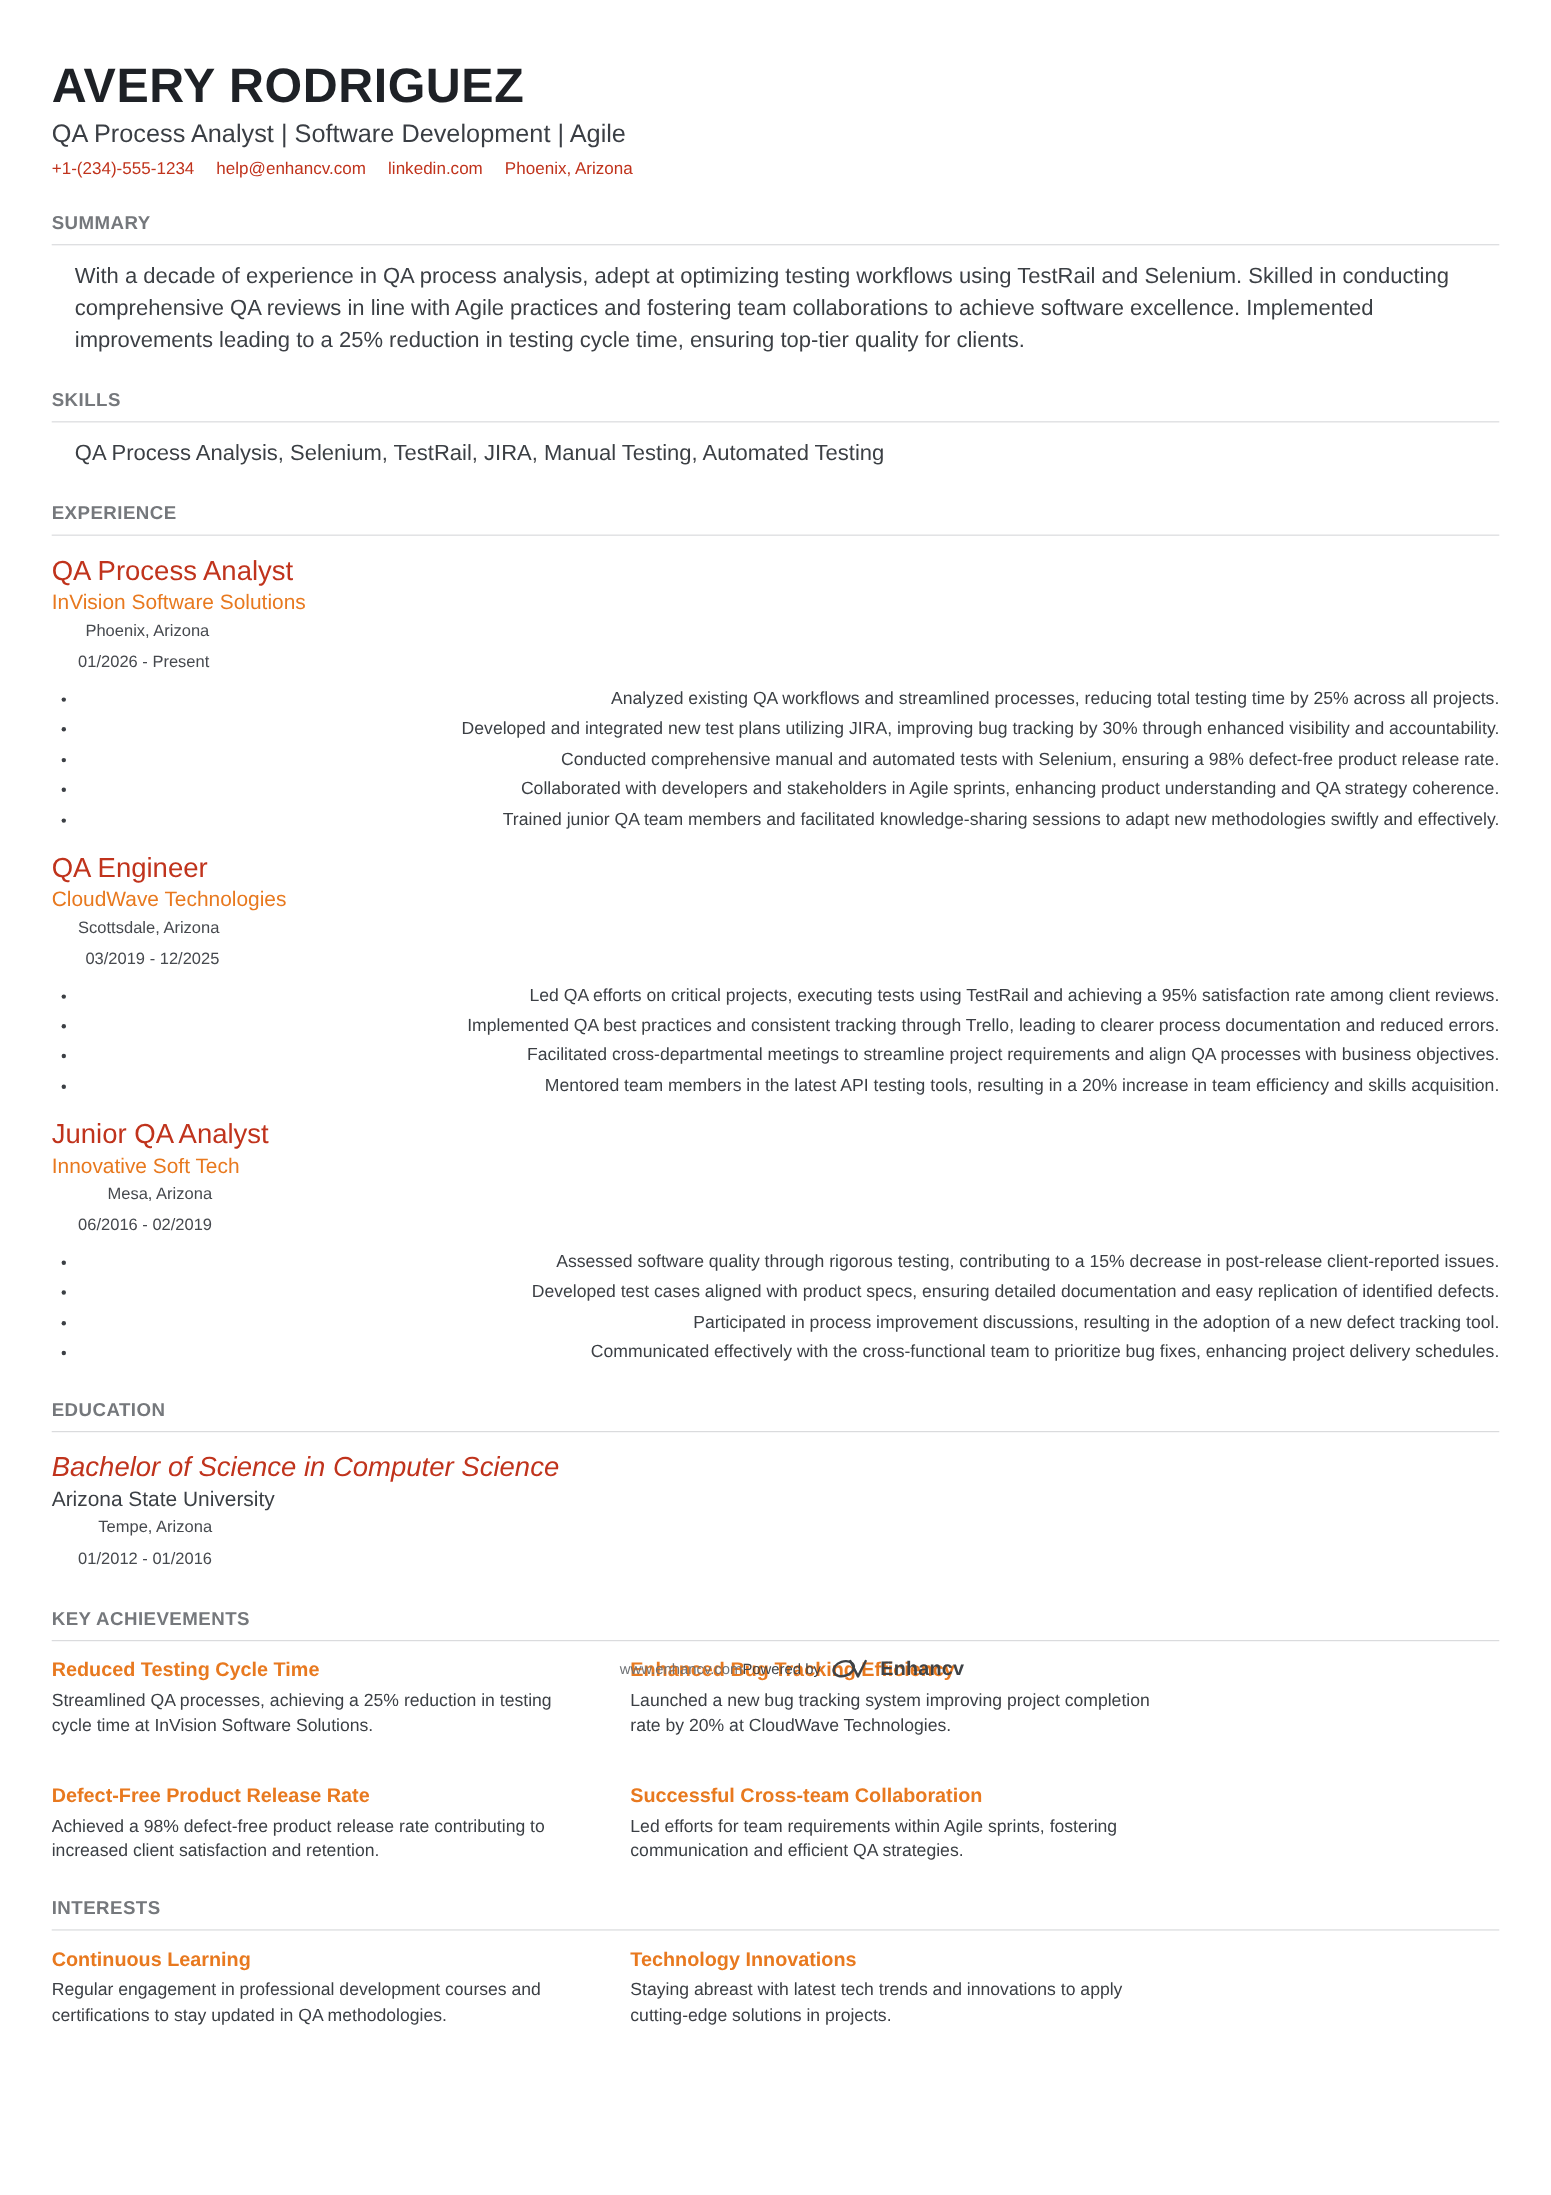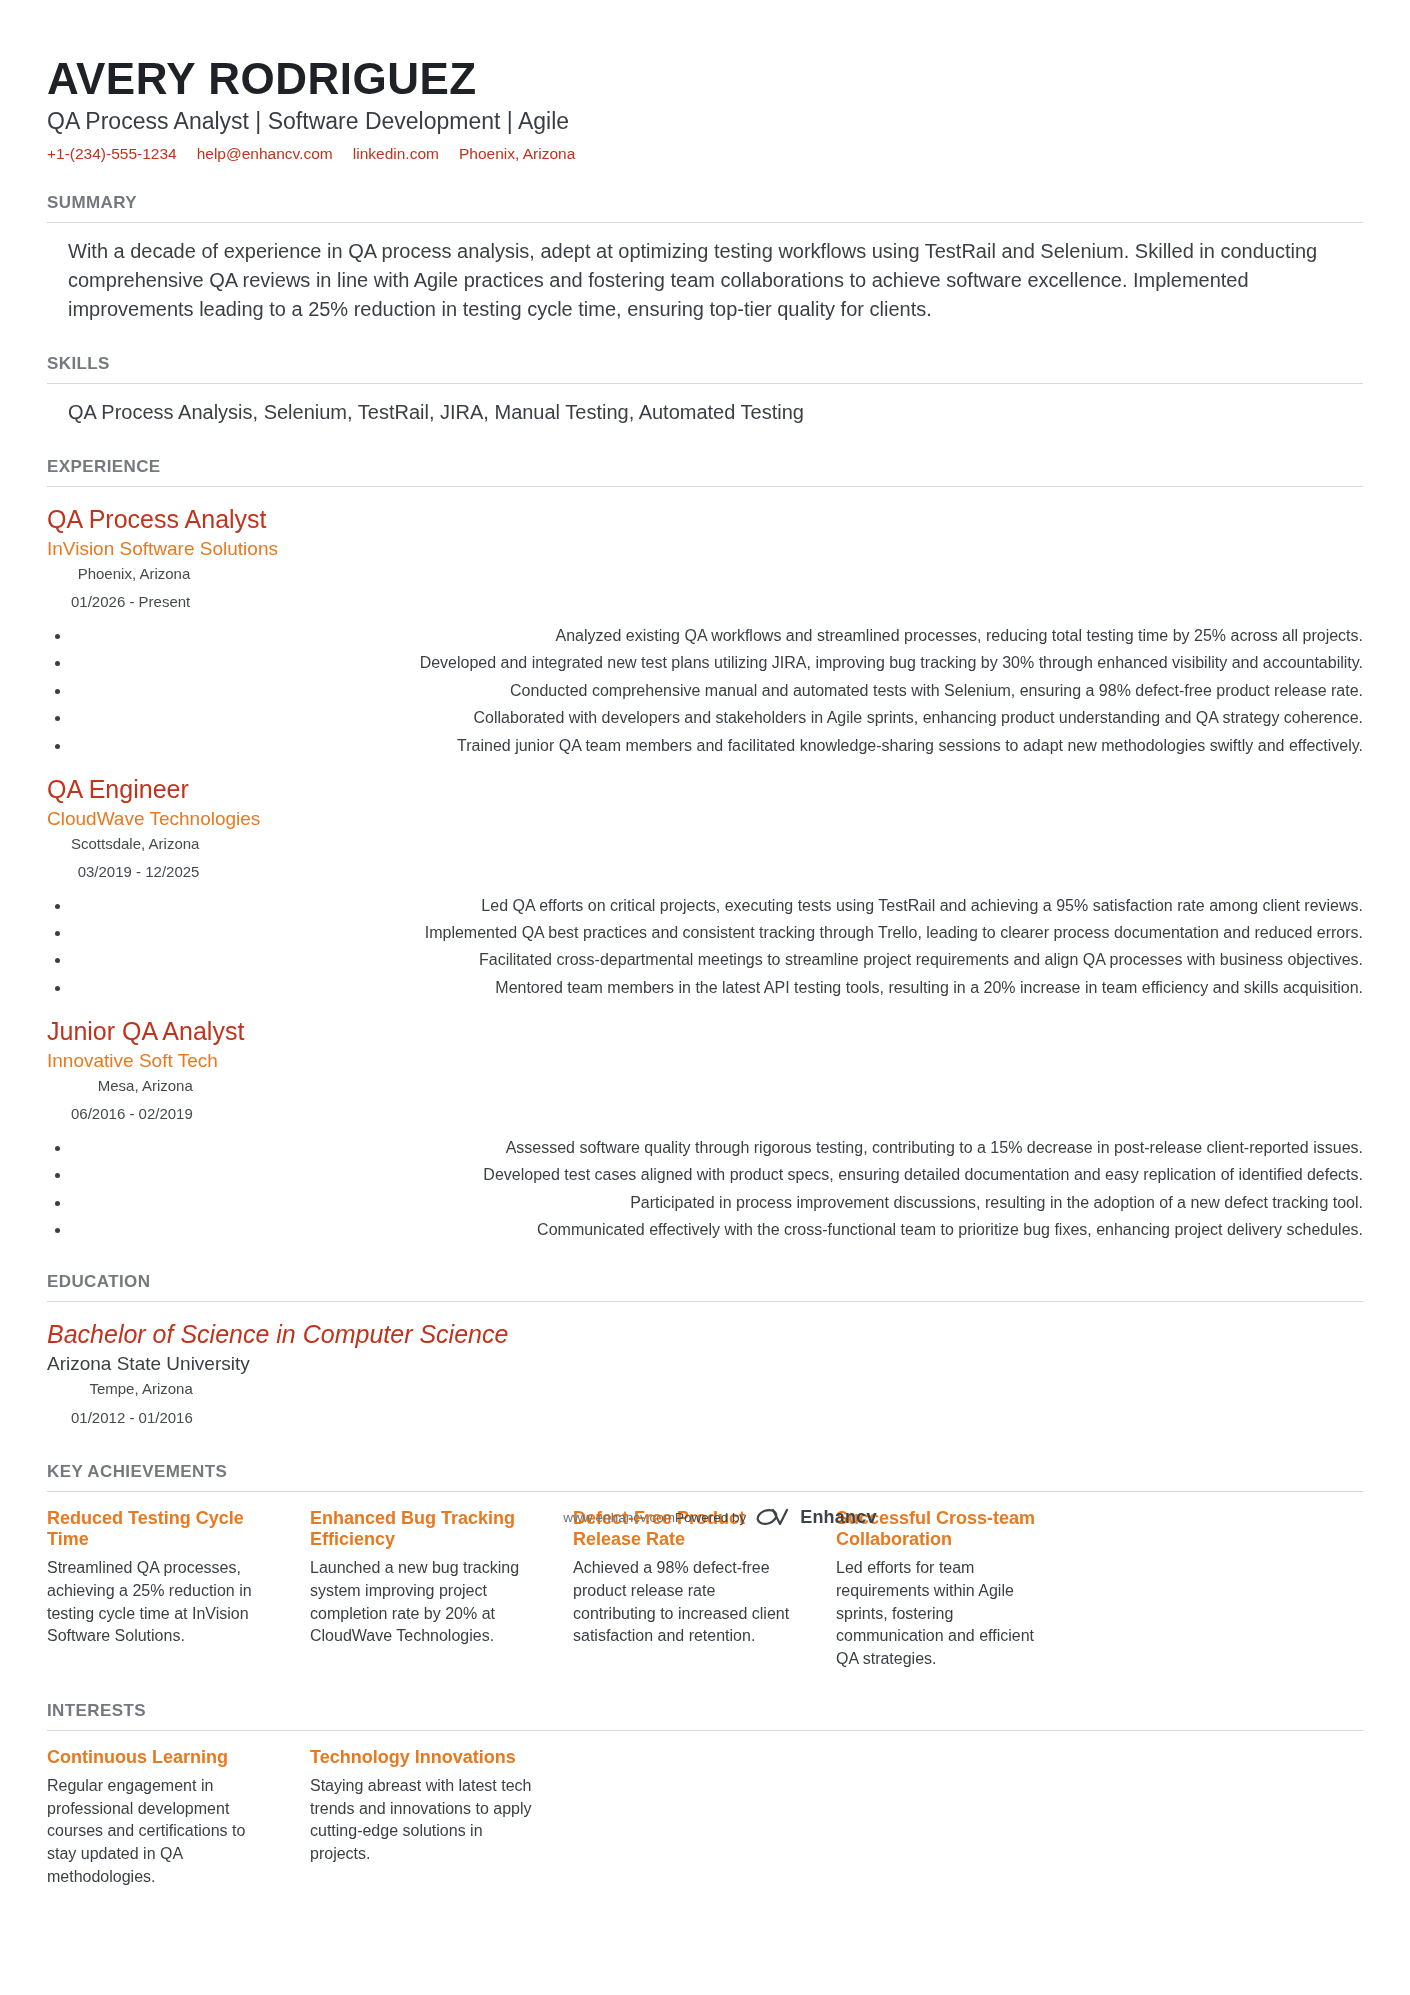--- a/index.html
+++ b/index.html
@@ -41,21 +41,21 @@
   .job-meta{text-align:right;font-size:15px;color:#46494e;line-height:1.9;flex-shrink:0;padding-left:24px;}
   ul.bullets{margin:8px 0 0 0;padding-left:24px;text-align:right;}
   ul.bullets li{font-size:16px;line-height:1.4;margin-bottom:5px;color:var(--body);}
 
   
   .edu-degree{font-size:25px;color:var(--red);font-weight:500;line-height:1.15;font-style:italic;}
   .edu-school{font-size:19px;color:#3b3f44;margin-top:5px;}
 
   
   .two-col{
-    width:1012px;display:grid;grid-template-columns:1fr 1fr 1fr 1fr;
+    width:1012px;display:grid;grid-template-columns:1fr 1fr;
     column-gap:36px;row-gap:22px;margin-top:16px;gap:40px;
   }
   .mini-item .mini-title{font-size:18px;font-weight:bold;color:var(--orange);margin-bottom:7px;}
   .mini-item .mini-text{font-size:16px;line-height:1.42;}
 
   
   .footer{
     position:absolute;left:47px;right:47px;top:1506px;
     display:flex;justify-content:center;align-items:center;margin-left:30px;
   }

